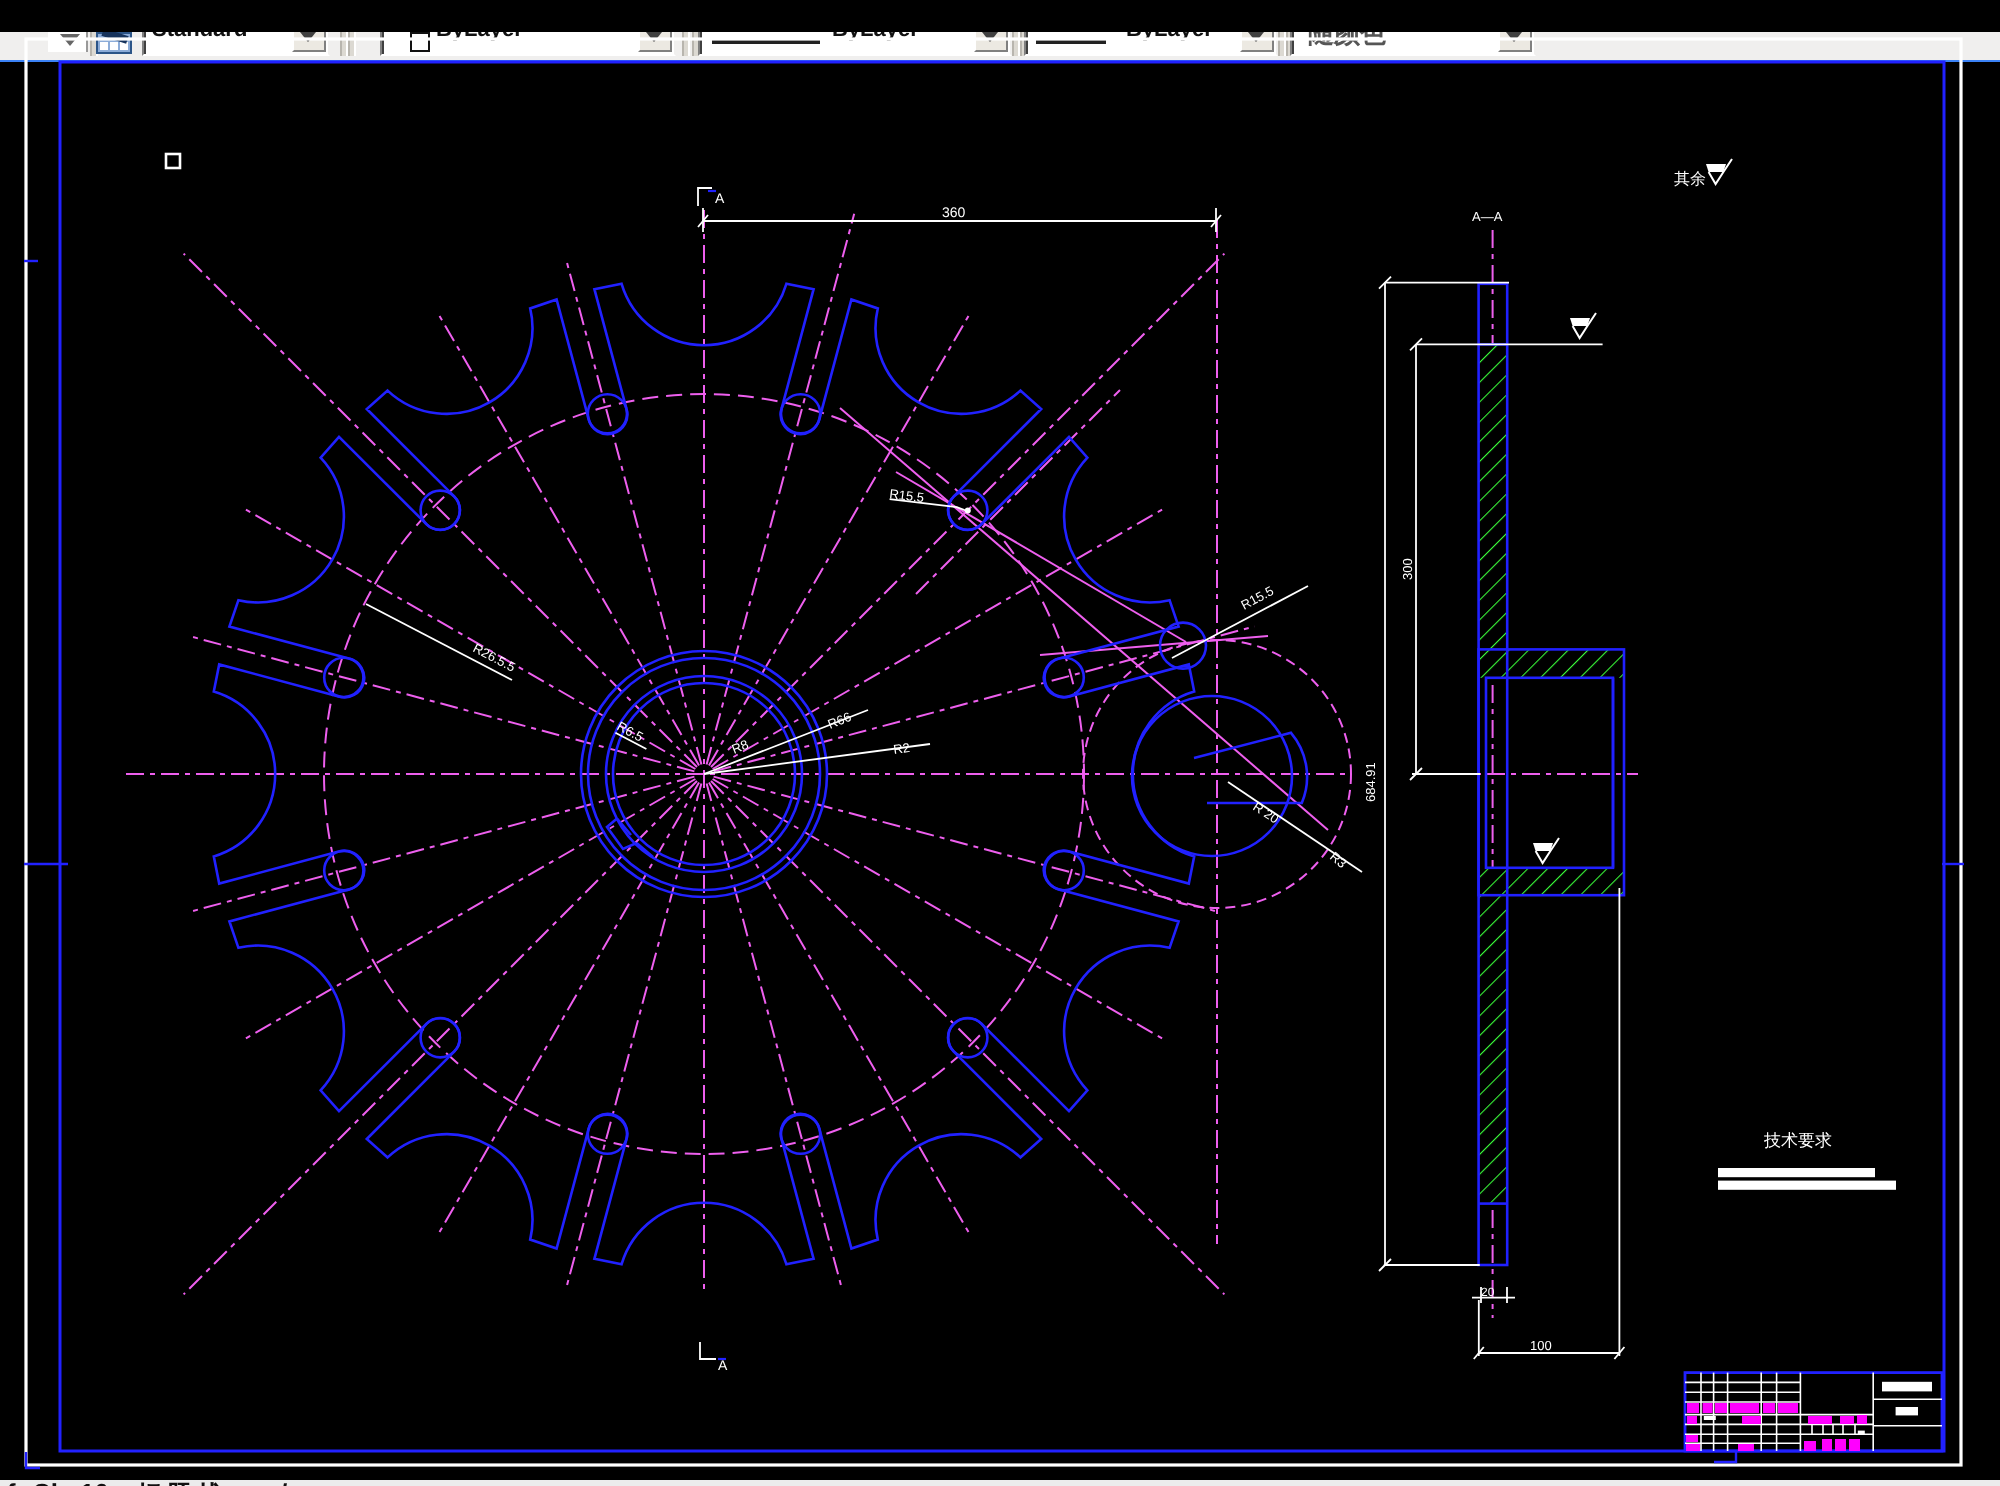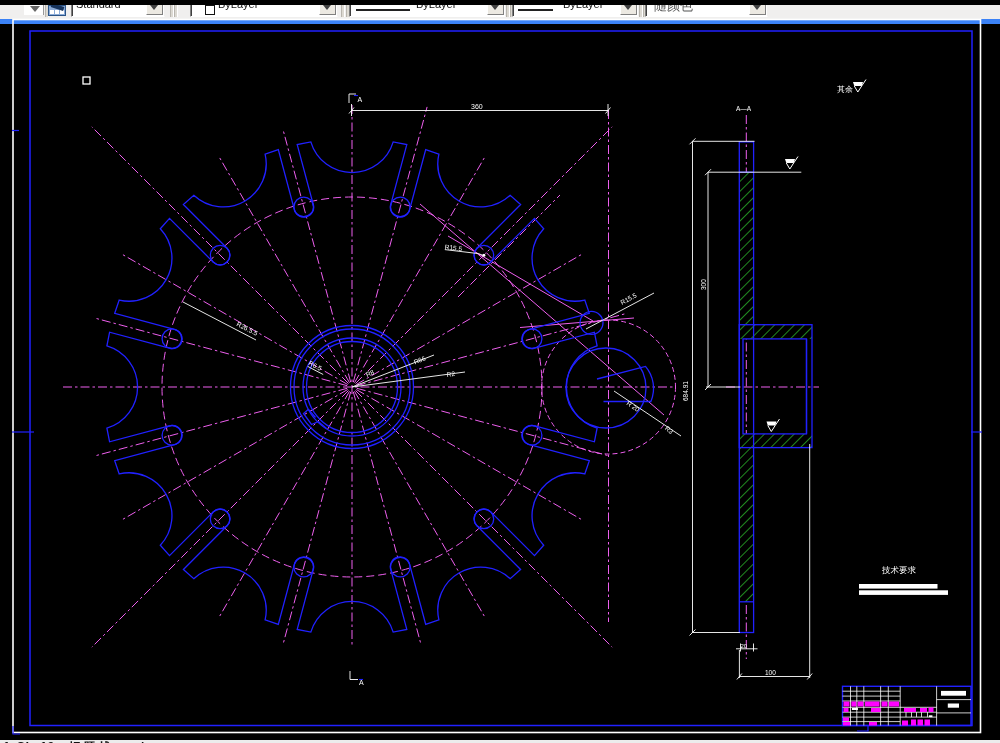--- a/index.html
+++ b/index.html
@@ -1,17 +1,17 @@
 <!DOCTYPE html>
 <html><head>
 <meta charset="utf-8">
 <style>
 html,body{margin:0;padding:0;width:1000px;height:743px;overflow:hidden;background:#000;}
 body{font-family:"Liberation Sans",sans-serif;position:relative;}
-#toolbar{position:absolute;left:0;top:5px;width:1000px;height:14px;background:#f0efee;border-bottom:5px solid #3b82f6;overflow:hidden;}
+#toolbar{position:absolute;left:0;top:16px;width:1000px;height:14px;background:#f0efee;border-bottom:1px solid #3b82f6;overflow:hidden;font-weight:bold;}
 .combo{position:absolute;top:-11px;height:21px;background:#fff;border:1px solid #808080;border-bottom-color:#fff;border-right-color:#f0efee;box-shadow:inset 1px 1px 0 #404040;font-size:11px;color:#111;}
 .combo .txt{position:absolute;left:4px;top:3px;white-space:nowrap;}
 .cbtn{position:absolute;right:1px;top:1px;bottom:1px;width:15px;background:#ece9e2;border:1px solid #fff;border-right-color:#808080;border-bottom-color:#808080;}
 .cbtn:after{content:"";position:absolute;left:3px;top:8px;border:4px solid transparent;border-top:5px solid #404040;}
 .sep{position:absolute;top:0px;height:12px;width:2px;background:#dcd9d2;border-left:1px solid #b8b5ae;border-right:1px solid #fff;}
 #tabstrip{position:absolute;left:0;top:740px;width:1000px;height:3px;background:#ececec;overflow:hidden;}
 #tabstrip .tabs{position:absolute;left:2px;top:-1px;font-size:13px;color:#111;font-weight:bold;}
 svg{position:absolute;left:0;top:14px;}
 </style>
 </head>

